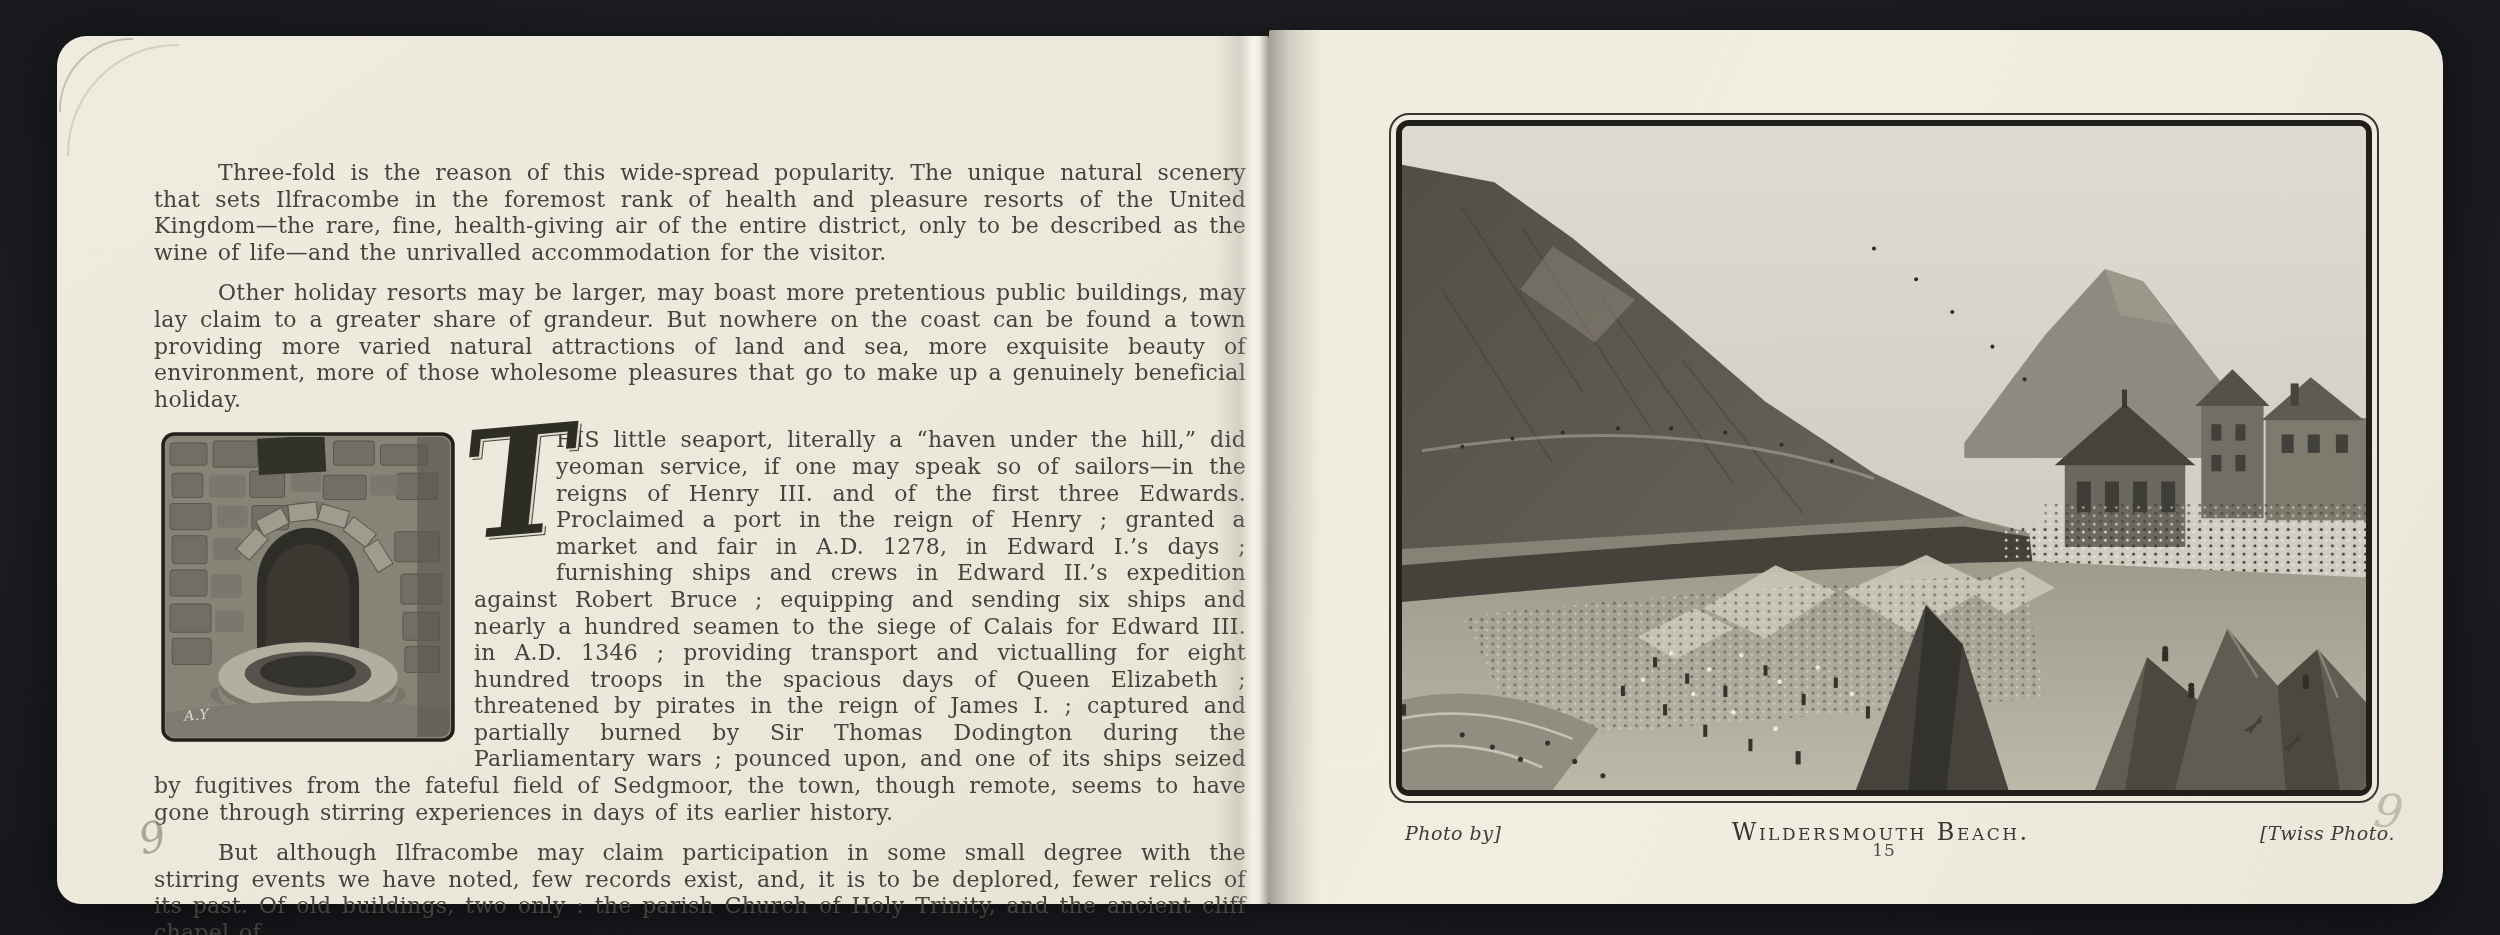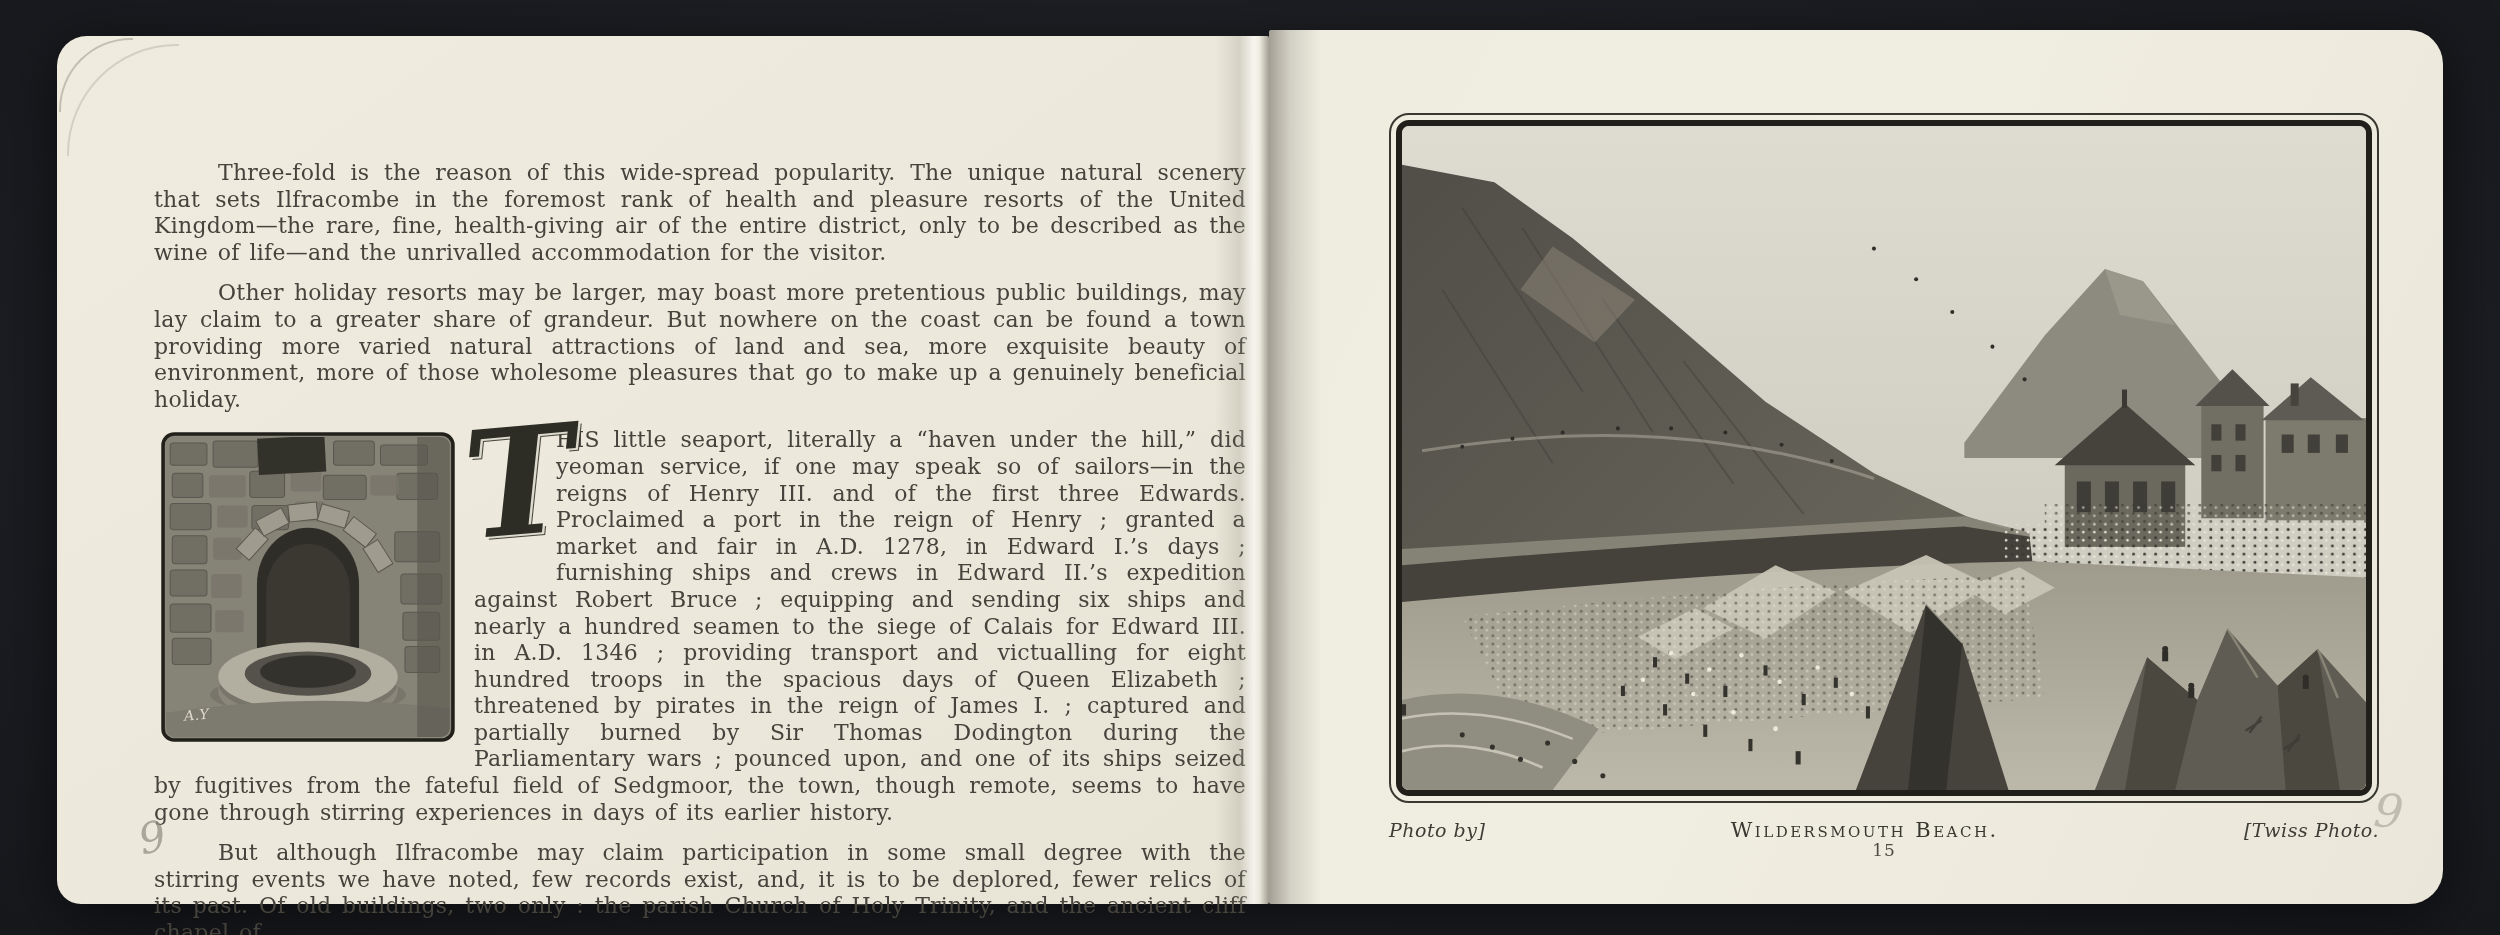--- a/index.html
+++ b/index.html
@@ -81,26 +81,26 @@
   .photo-frame{
     position:absolute;left:120px;top:83px;width:990px;height:690px;
     box-sizing:border-box;border:2px solid #393830;border-radius:20px;padding:5px;
   }
   .photo-inner{
     box-sizing:border-box;width:100%;height:100%;
     border:6px solid #201f1a;border-radius:13px;overflow:hidden;background:#cfcdc2;
   }
   .photo-inner svg{display:block;width:100%;height:100%;}
   .caption-row{
-    position:absolute;left:120px;top:788px;width:990px;
+    position:absolute;left:136px;top:788px;width:990px;
     display:flex;justify-content:space-between;align-items:baseline;
     color:#3e3d36;
   }
   .cap-it{font-style:italic;font-size:19px;letter-spacing:.5px;}
-  .cap-sc{font-variant:small-caps;font-size:21px;letter-spacing:2.5px;color:#393830;}
+  .cap-sc{font-variant:small-caps;font-size:24px;letter-spacing:2.5px;color:#393830;}
   .pagenum-r{
     position:absolute;left:120px;width:990px;bottom:44px;
     text-align:center;font-size:17px;color:#4e4c45;letter-spacing:1px;
   }
 </style>
 </head>
 <body>
 
 <div class="book">
 

